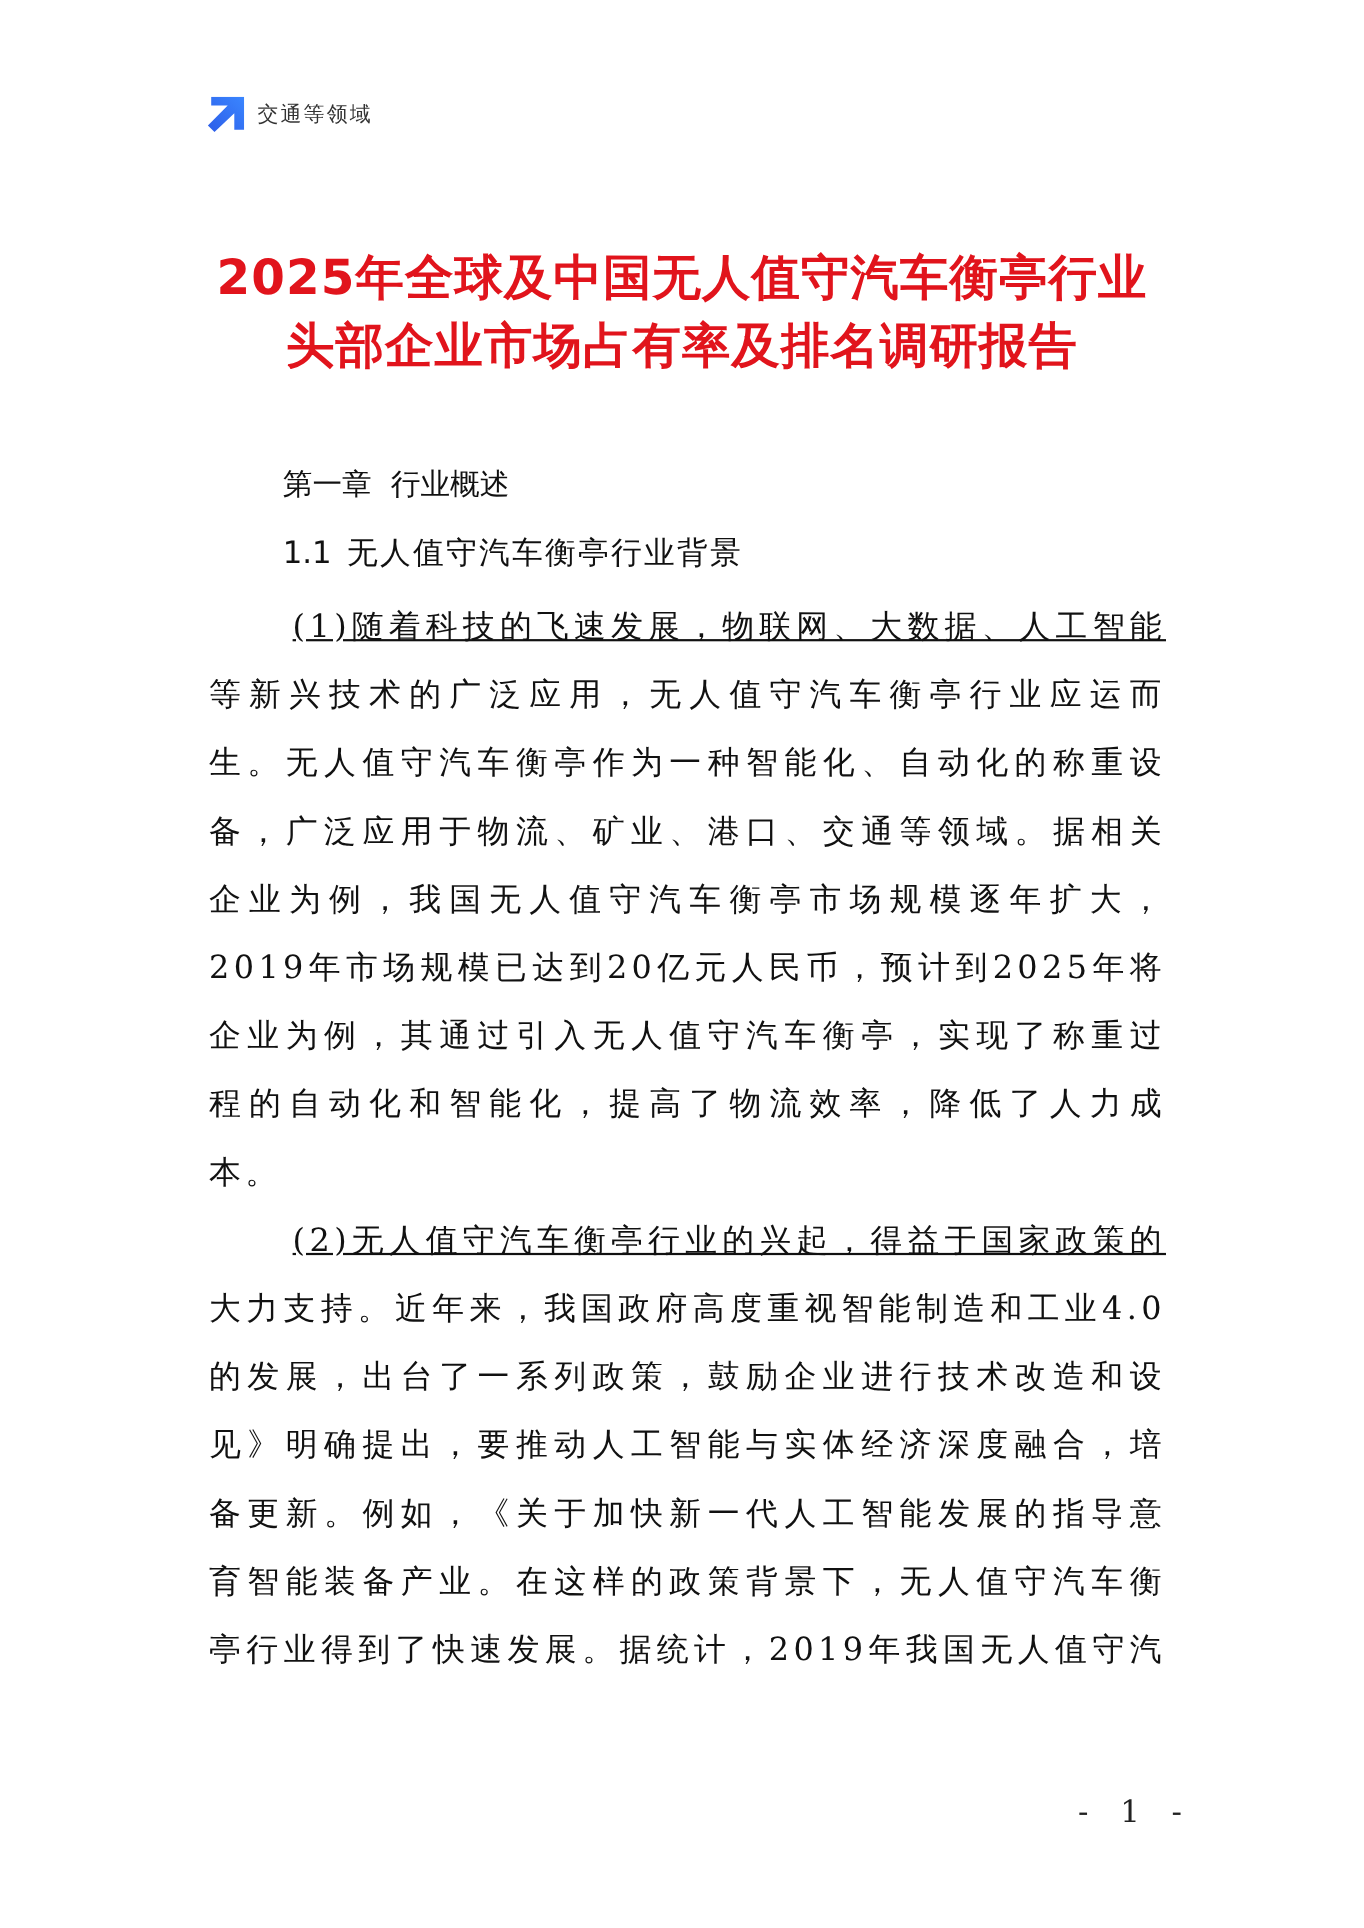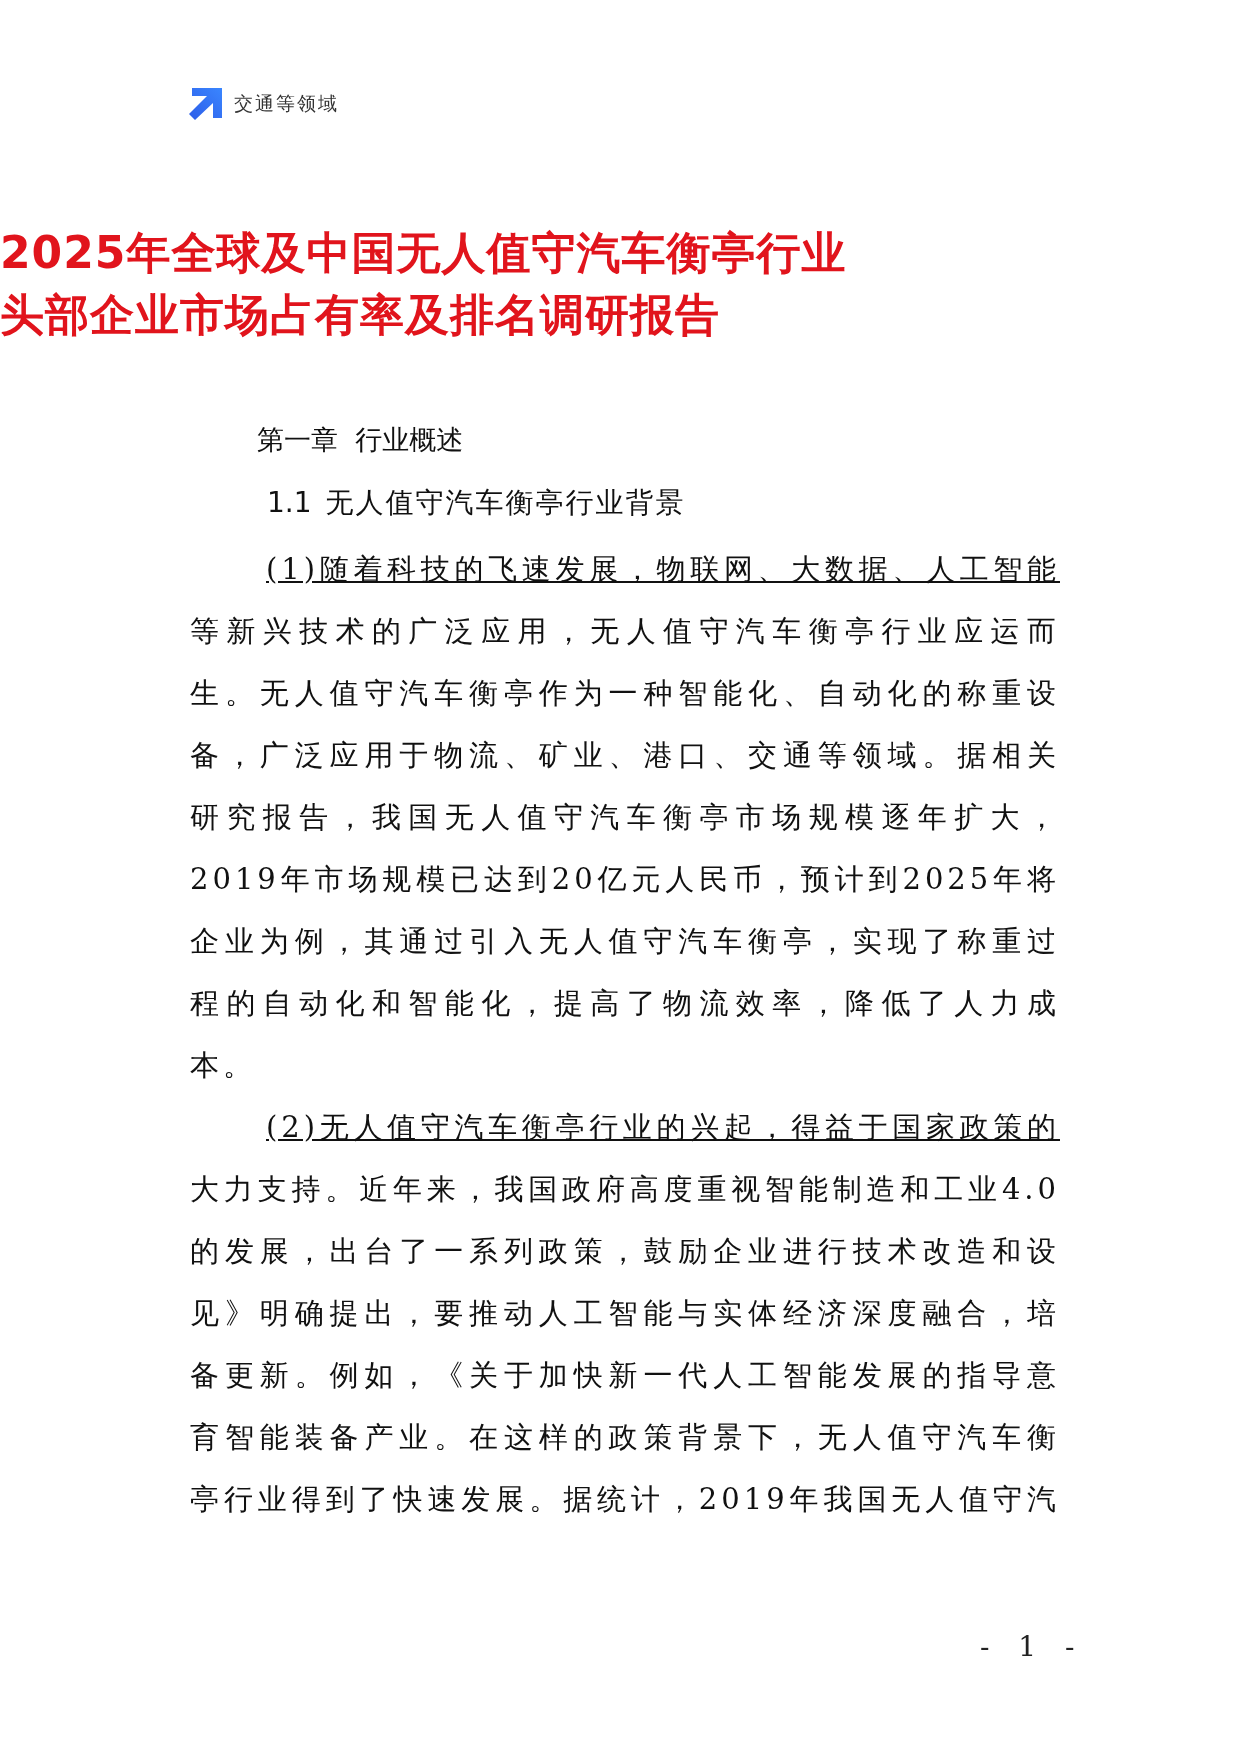--- a/index.html
+++ b/index.html
@@ -1,26 +1,26 @@
 <!DOCTYPE html>
 <html><head>
 <meta charset="utf-8">
 <style>
   html, body { margin: 0; padding: 0; background: #ffffff; }
   body { width: 1240px; height: 1753px; position: relative; overflow: hidden;
          font-family: "DejaVu Serif", "Liberation Serif", serif; color: #111; }
   .header { position: absolute; left: 188px; top: 88px; display: flex; align-items: center; gap: 12px; }
   .logo { width: 34px; height: 32px; }
   .header-label { font-family: "DejaVu Sans", sans-serif; font-size: 19px; color: #333; letter-spacing: 2px; }
-  .title { position: absolute; left: 0; width: 1240px; top: 222px; text-align: left;
+  .title { position: absolute; left: 0; width: 1240px; top: 222px; text-align: center;
            font-family: "DejaVu Sans", sans-serif; font-weight: bold; color: #e1141c;
            font-size: 44px; line-height: 62px; letter-spacing: 1px; }
   .chapter { position: absolute; left: 257px; top: 422px; font-family: "DejaVu Sans", sans-serif;
              font-size: 27px; color: #111; }
-  .section { position: absolute; left: 267px; top: 484px; font-size: 28px; color: #111; letter-spacing: 2px; }
+  .section { position: absolute; left: 257px; top: 484px; font-size: 28px; color: #111; letter-spacing: 2px; }
   .section .num { font-family: "DejaVu Sans", sans-serif; margin-right: 14px; letter-spacing: 0; }
   .body { position: absolute; left: 190px; width: 870px; top: 538px; }
   .para { font-size: 29px; line-height: 62px; text-align: justify; text-align-last: left; margin: 0;
           letter-spacing: 4px; text-indent: 0; }
   .para .line { display: block; text-align: justify; text-align-last: justify; white-space: nowrap; }
   .para .line.last { text-align-last: left; }
   .para .line.first { padding-left: 76px; text-decoration: underline; }
   .pagenum { position: absolute; left: 980px; top: 1630px; font-size: 28px; color: #222; letter-spacing: 10px; }
 </style>
 </head>
@@ -49,21 +49,21 @@
 <div class="section">
   <span class="num">1.1</span><span>无人值守汽车衡亭行业背景</span>
 </div>
 
 <div class="body">
   <p class="para">
     <span class="line first">(1)随着科技的飞速发展，物联网、大数据、人工智能</span>
     <span class="line">等新兴技术的广泛应用，无人值守汽车衡亭行业应运而</span>
     <span class="line">生。无人值守汽车衡亭作为一种智能化、自动化的称重设</span>
     <span class="line">备，广泛应用于物流、矿业、港口、交通等领域。据相关</span>
-    <span class="line">研究报告，我国无人值守汽车衡亭市场规模逐年扩大，</span>
+    <span class="line">企业为例，我国无人值守汽车衡亭市场规模逐年扩大，</span>
     <span class="line">2019年市场规模已达到20亿元人民币，预计到2025年将</span>
     <span class="line">企业为例，其通过引入无人值守汽车衡亭，实现了称重过</span>
     <span class="line">程的自动化和智能化，提高了物流效率，降低了人力成</span>
     <span class="line last">本。</span>
   </p>
   <p class="para">
     <span class="line first">(2)无人值守汽车衡亭行业的兴起，得益于国家政策的</span>
     <span class="line">大力支持。近年来，我国政府高度重视智能制造和工业4.0</span>
     <span class="line">的发展，出台了一系列政策，鼓励企业进行技术改造和设</span>
     <span class="line">见》明确提出，要推动人工智能与实体经济深度融合，培</span>

